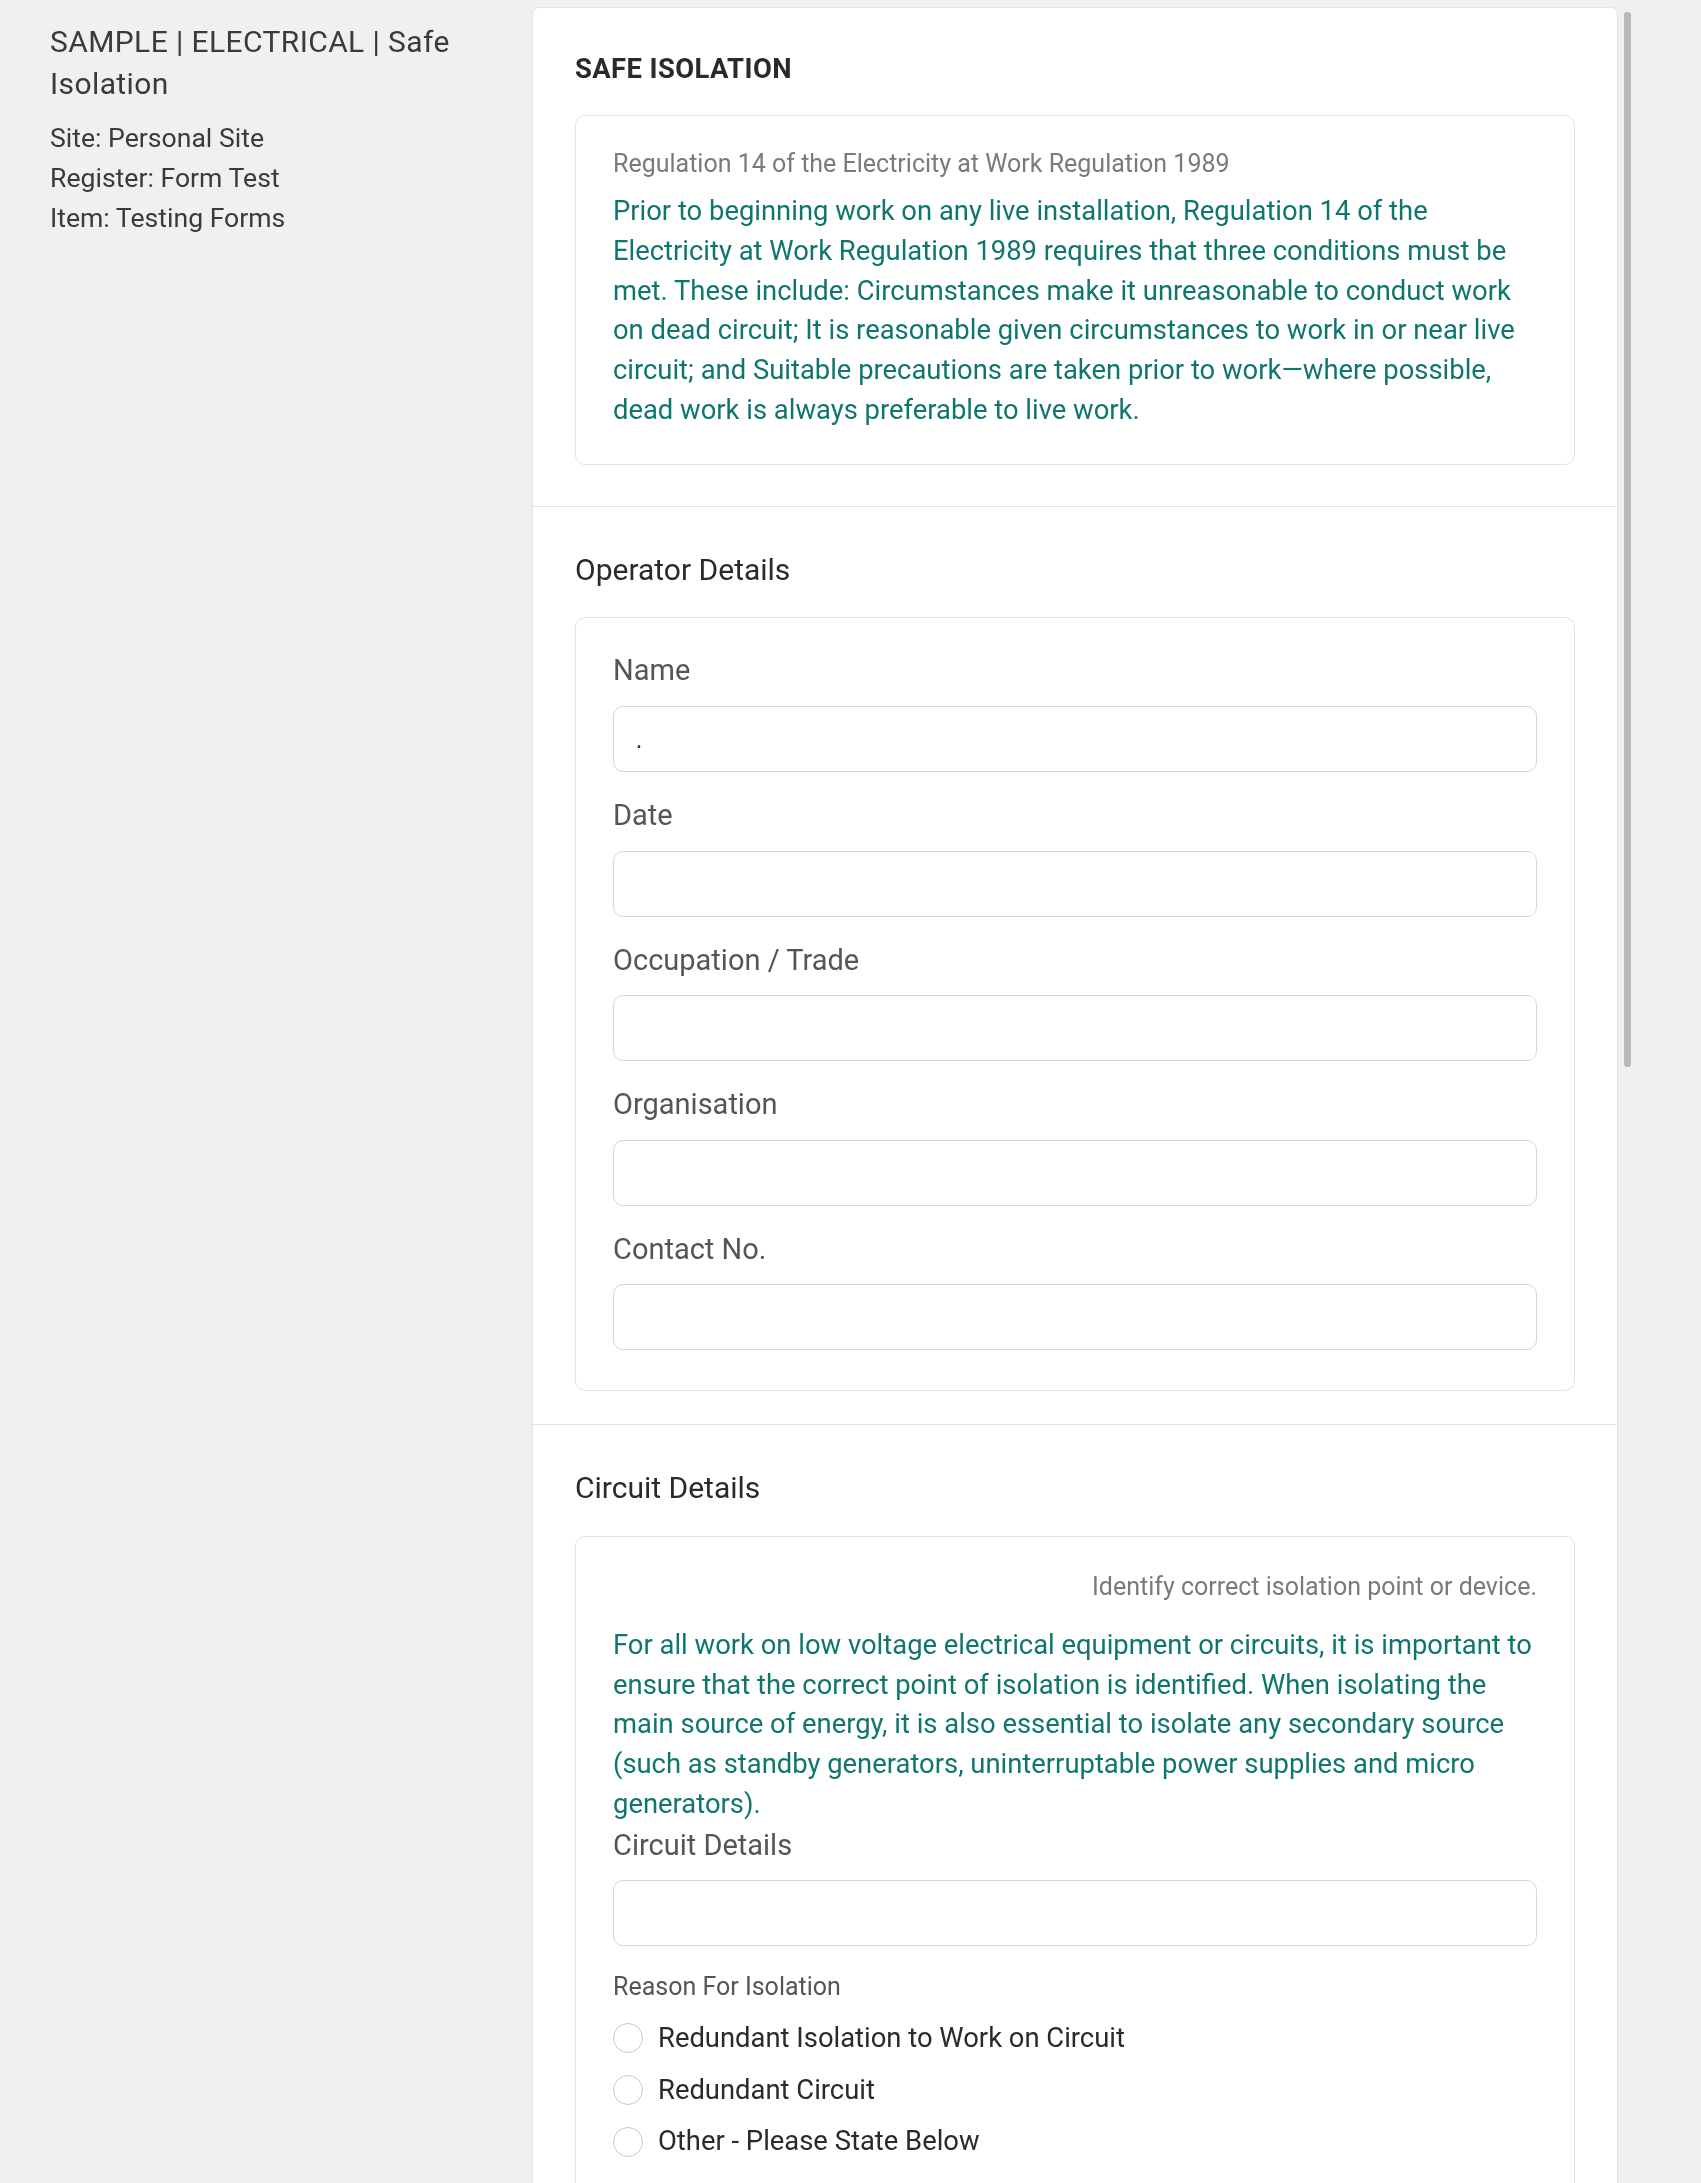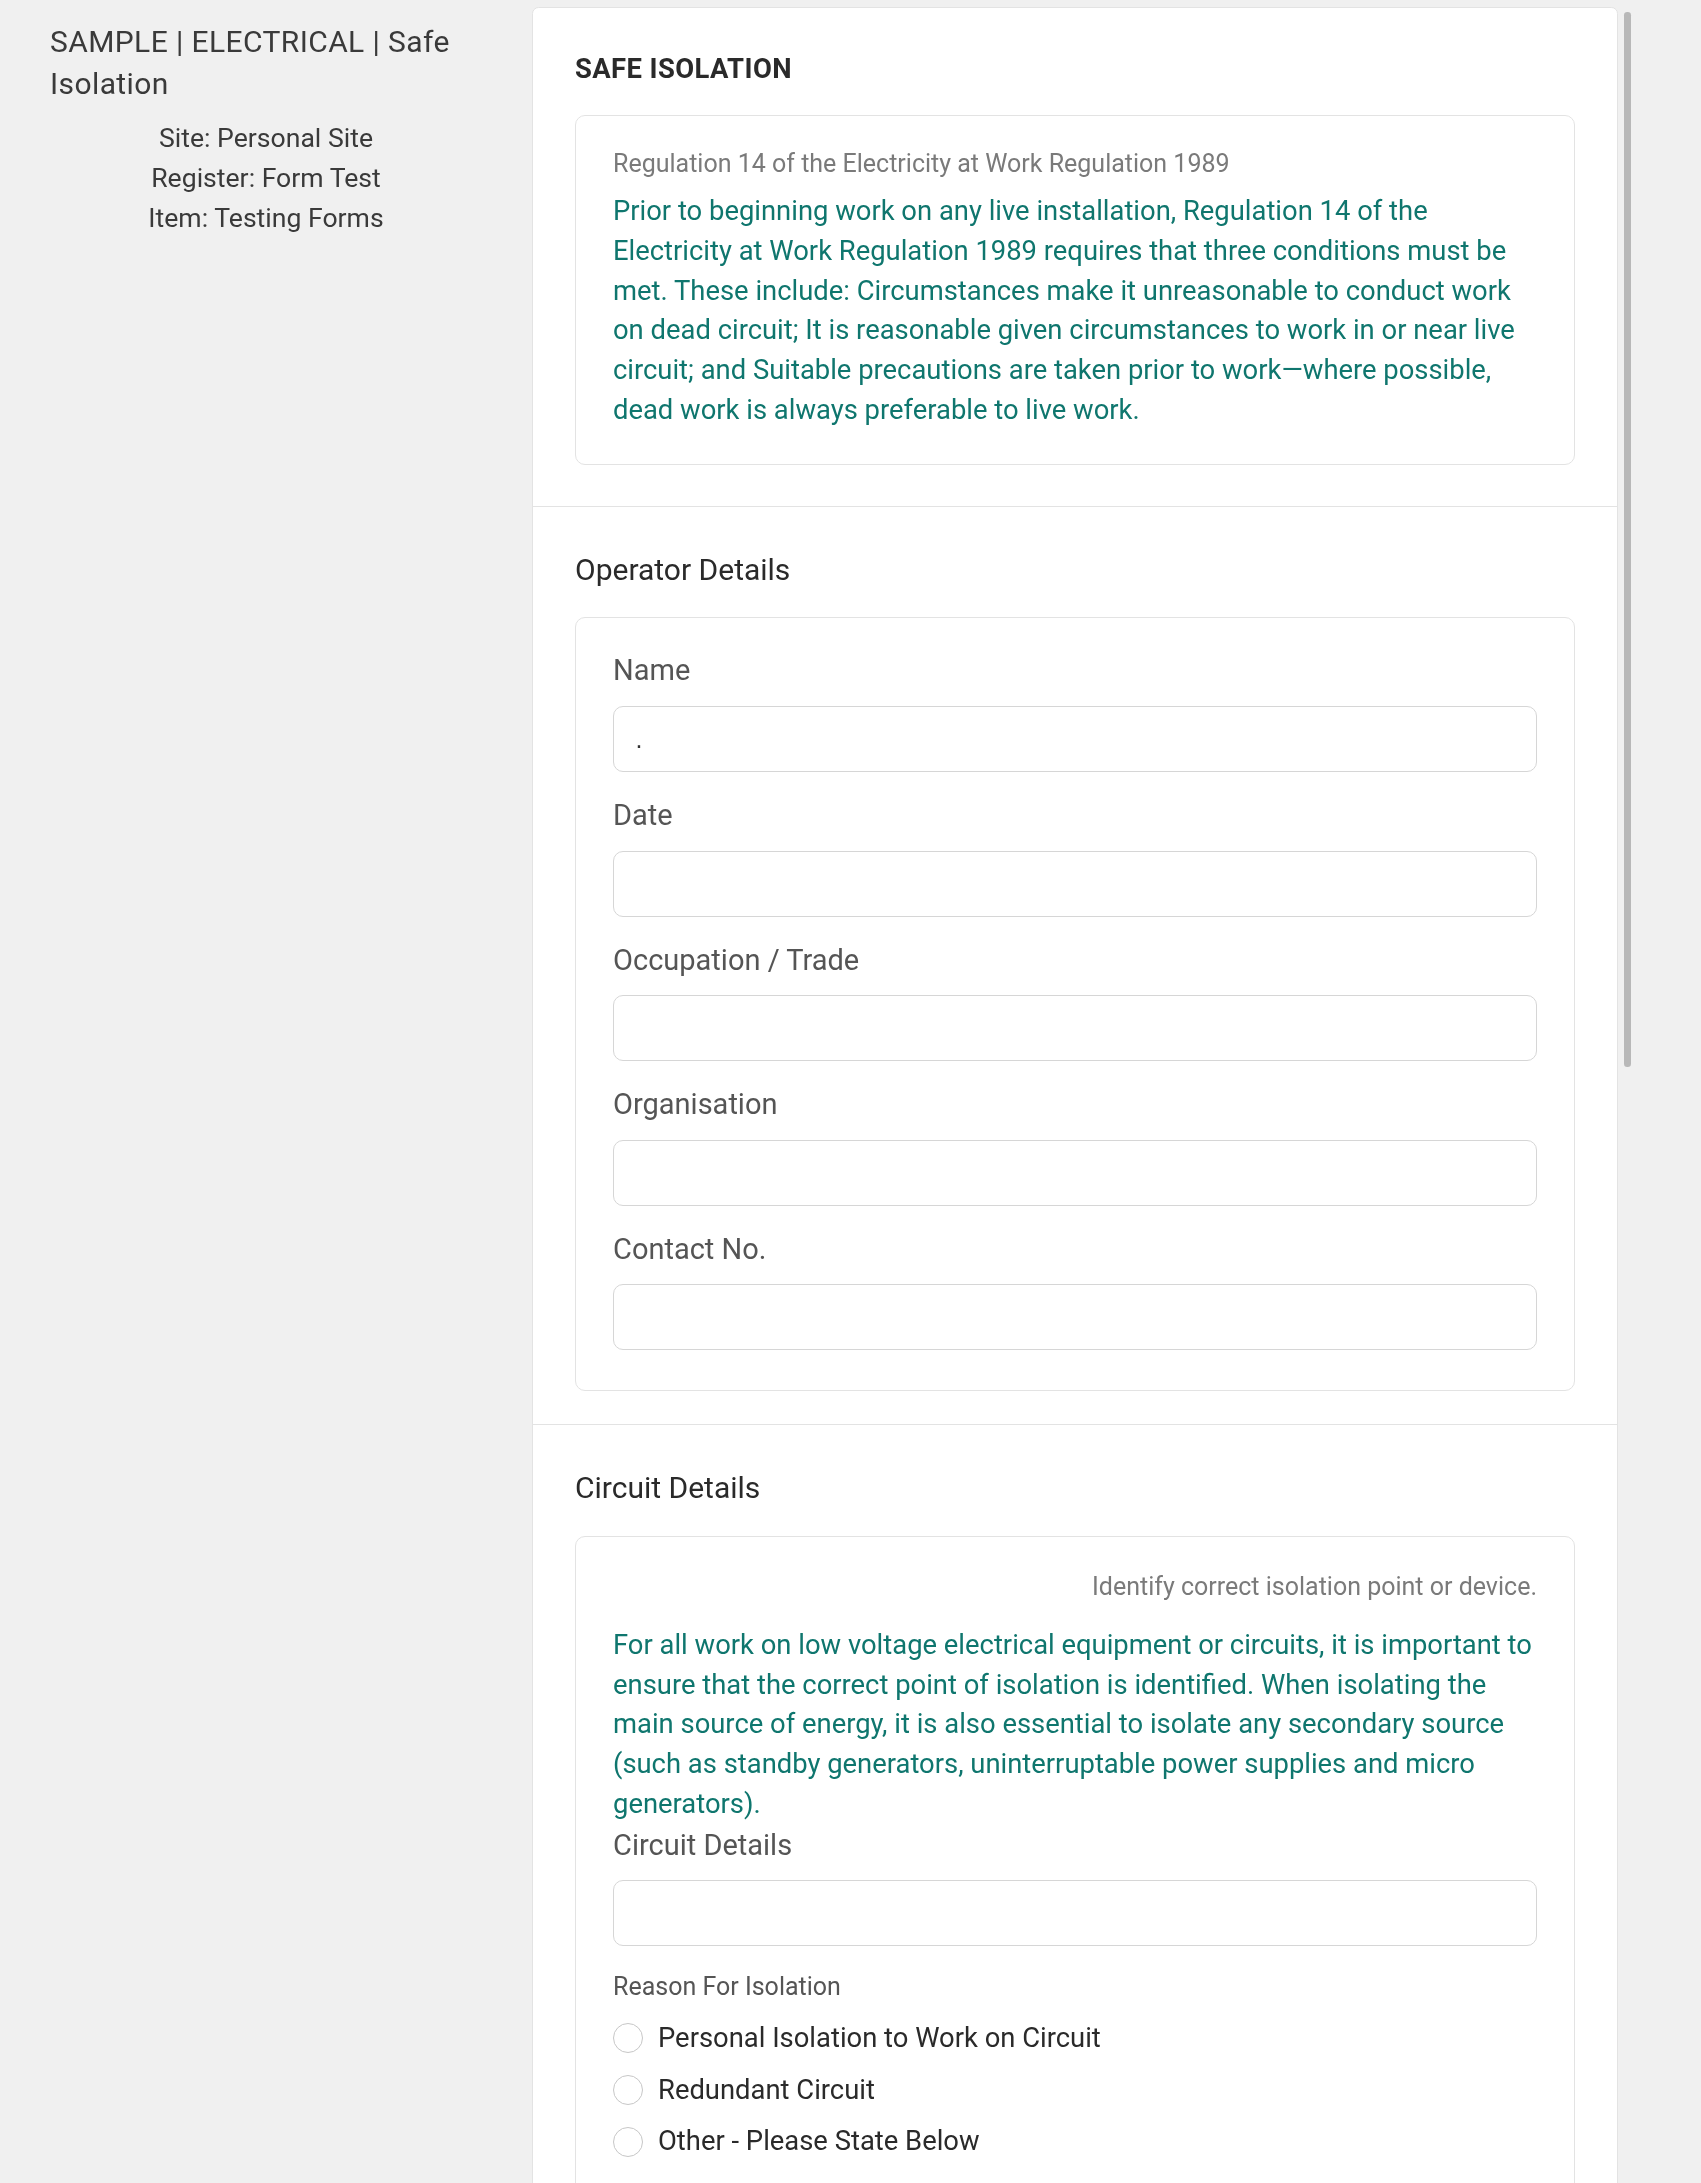--- a/index.html
+++ b/index.html
@@ -30,21 +30,20 @@
       font-weight: 400;
       color: #3a3a3a;
       line-height: 1.4;
       letter-spacing: 0.4px;
     }
     .sidebar-meta {
       margin-top: 13.3px;
       font-size: 26.6px;
       color: #3a3a3a;
       line-height: 1.5;
-      text-align: center;
     }
     .content {
       flex: 1;
       padding-right: 83px;
       padding-top: 6.6px;
     }
     .card {
       background: #ffffff;
       border: 0.8px solid #e3e3e3;
       border-radius: 6.6px;
@@ -218,21 +217,21 @@
           <div class="label-group">
             <span class="field-label">Circuit Details</span>
             <input class="text-input" type="text" value="" style="">
           </div>
 
           <div class="radio-group">
             <span class="radio-label">Reason For Isolation</span>
 
             <div class="radio-row">
               <span class="radio-circle"></span>
-              <span class="radio-text">Personal Isolation to Work on Circuit</span>
+              <span class="radio-text">Redundant Isolation to Work on Circuit</span>
             </div>
             <div class="radio-row">
               <span class="radio-circle"></span>
               <span class="radio-text">Redundant Circuit</span>
             </div>
             <div class="radio-row">
               <span class="radio-circle"></span>
               <span class="radio-text">Other - Please State Below</span>
             </div>
           </div>

